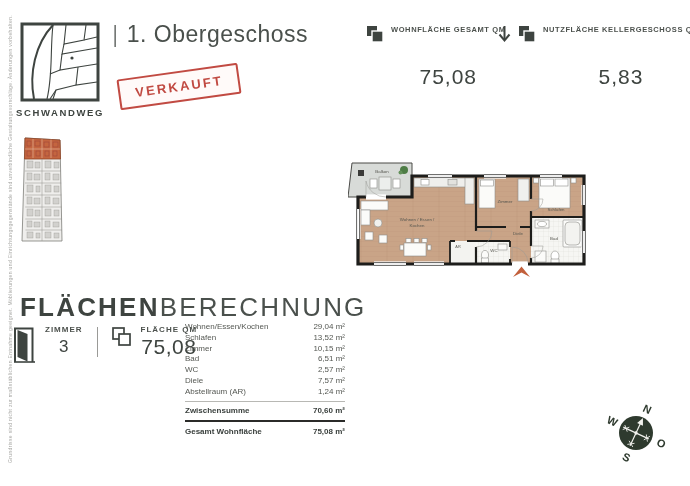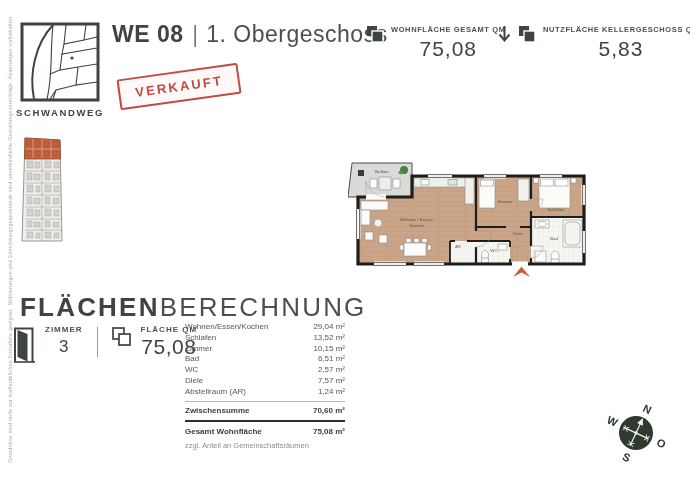--- a/index.html
+++ b/index.html
@@ -19,21 +19,21 @@
   .title .tdiv{font-weight:300;color:#3e4440;font-size:24px;transform:scaleX(.6);}
   .title .floor{font-weight:300;color:#4a504c;}
   .stamp{left:118px;top:71px;transform:rotate(-8deg);border:2px solid #c14a42;border-radius:2px;
          color:#c14a42;font-weight:700;font-size:13px;letter-spacing:2.2px;padding:6px 15px;
          background:rgba(255,235,233,.25);}
 
   
   .stat{display:flex;gap:7px;align-items:flex-start;}
   .stat-1{left:366px;top:25px;}
   .stat-2{left:498px;top:25px;}
-  .stat .txt{display:flex;flex-direction:column;align-items:center;}
+  .stat .txt{display:flex;flex-direction:column;align-items:center;gap:28px;}
   .stat-label{font-size:7.5px;font-weight:700;letter-spacing:.6px;color:#4c514d;white-space:nowrap;}
   .stat-value{font-size:21px;font-weight:500;letter-spacing:1px;color:#3e4440;margin-top:3px;}
 
   
   .side-note{left:-210px;top:237px;width:440px;height:12px;transform:rotate(-90deg);
              font-size:5px;color:#a9a9a6;letter-spacing:.35px;text-align:center;line-height:12px;white-space:nowrap;}
   .miniplan{left:20px;top:137px;}
 
   
   .floorplan{left:348px;top:151px;}
@@ -81,21 +81,20 @@
       <path d="M58,45 L56,63 L77,60"></path>
       <path d="M40,48 L30,52"></path>
       <path d="M56,63 L36,68 L33,77"></path>
       <path d="M36,68 L30,77"></path>
     </g>
     <circle cx="52" cy="36" r="1.6" fill="#3e4440"></circle>
   </svg>
   <div class="abs brand">SCHWANDWEG</div>
 
   <div class="abs title">
-    <span class="unit">WE 08</span>
     <span class="tdiv">|</span>
     <span class="floor">1. Obergeschoss</span>
   </div>
 
   <div class="abs stamp">VERKAUFT</div>
 
   <div class="abs stat stat-1">
     <svg width="18" height="18" viewBox="0 0 18 18">
       <rect x="1" y="1" width="10" height="10" fill="#3e4440"></rect>
       <rect x="6" y="6" width="11" height="11" fill="#3e4440" stroke="#ffffff" stroke-width="1.4"></rect>
@@ -376,21 +375,20 @@
     <div class="tdiv-thin"></div>
     <div class="trow bold">
         <span class="tl">Zwischensumme</span>
         <span class="tv">70,60 m²</span>
       </div>
     <div class="tdiv-thick"></div>
     <div class="trow bold">
         <span class="tl">Gesamt Wohnfläche</span>
         <span class="tv">75,08 m²</span>
       </div>
-    <div class="footnote">zzgl. Anteil an Gemeinschaftsräumen</div>
   </div>
 
   <svg class="abs compass" viewBox="0 0 70 70" width="70" height="70">
     <circle cx="35" cy="35" r="17" fill="#2e3a2e"></circle>
     <g transform="rotate(25 35 35)" stroke="#f2f2ee" stroke-width="1.2" fill="none">
       <path d="M35,21 V49"></path>
       <path d="M21,35 H49"></path>
       <polygon points="35,18.5 31.8,25.5 38.2,25.5" fill="#f2f2ee" stroke="none"></polygon>
       <g stroke-width="0.8">
         <path d="M45,32 L49,38 M49,32 L45,38"></path>

